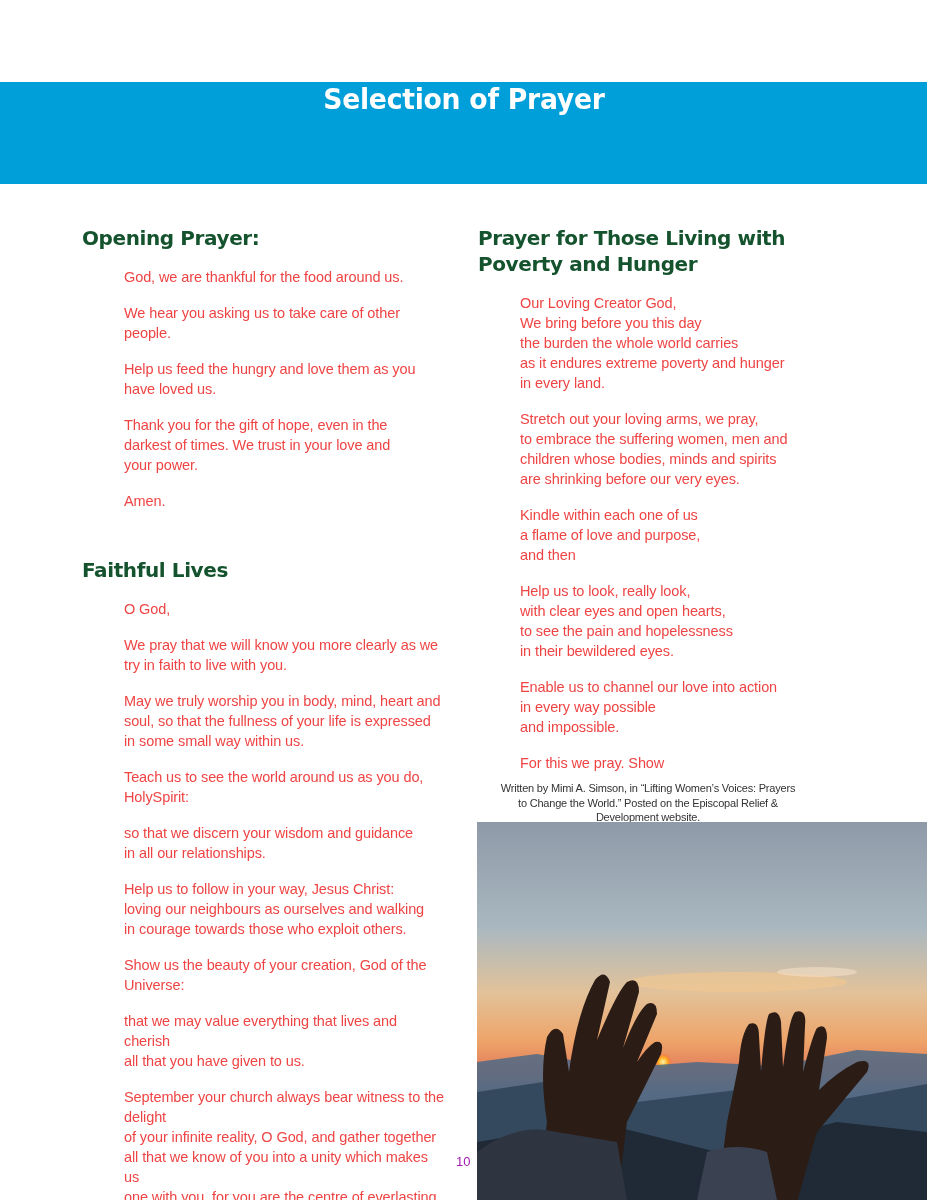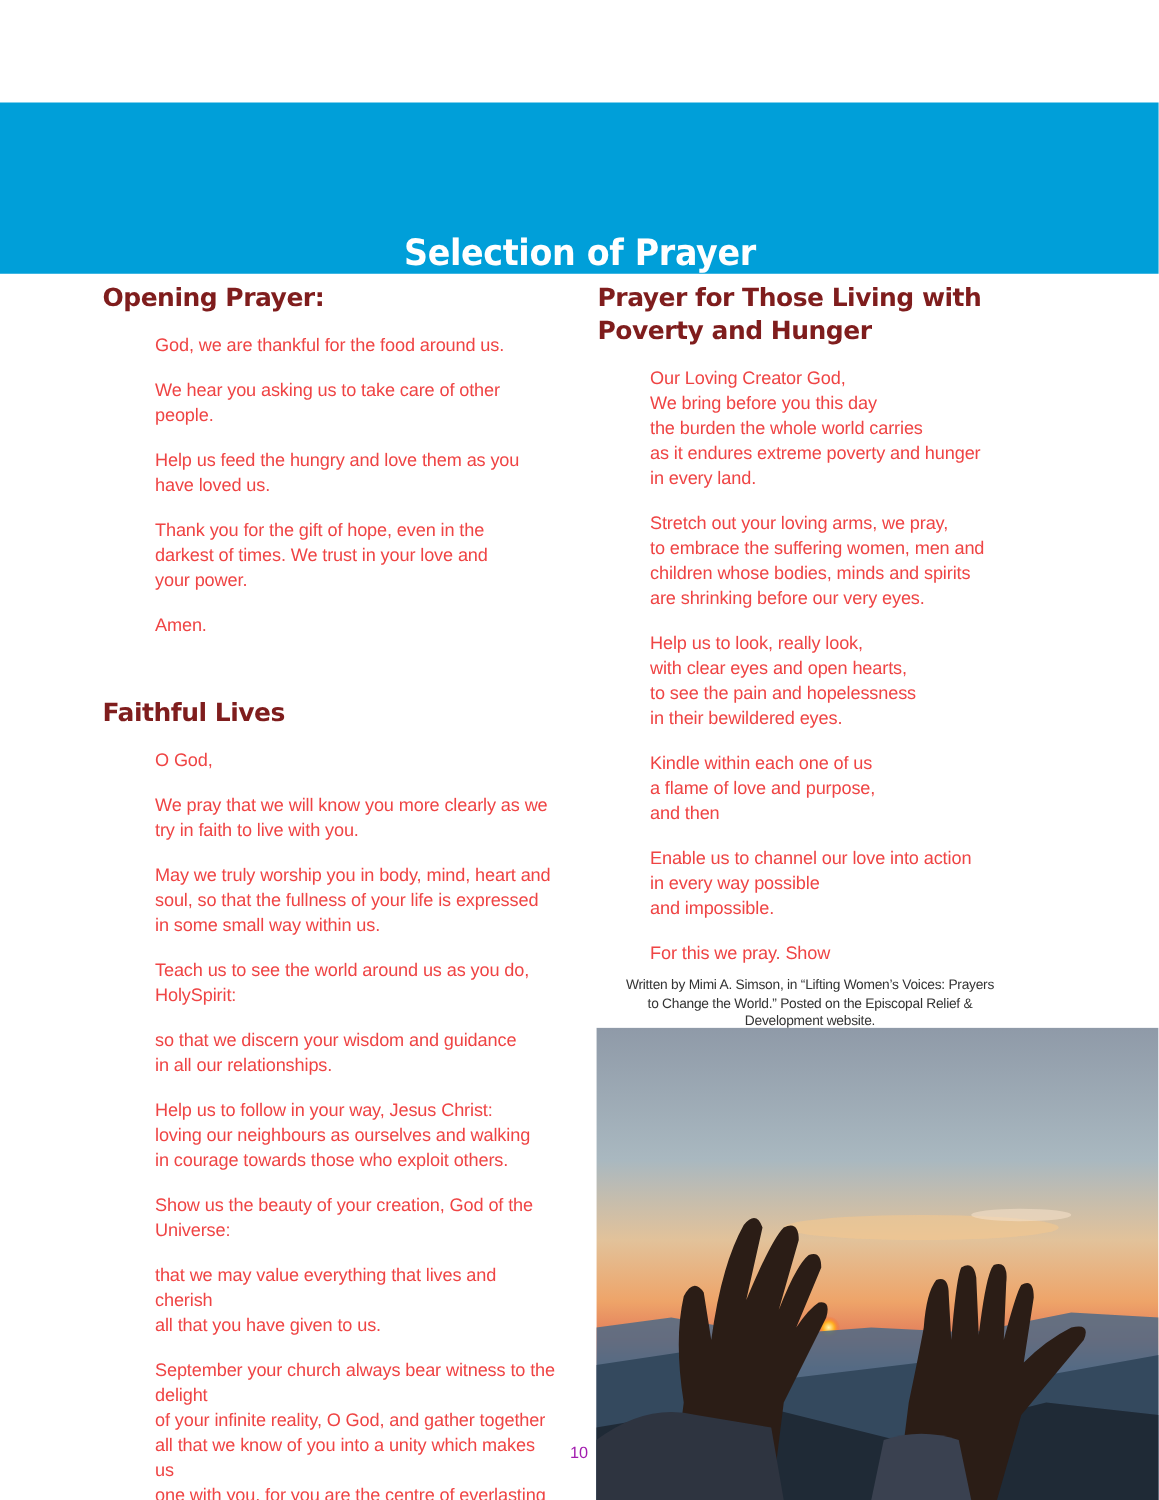--- a/index.html
+++ b/index.html
@@ -3,35 +3,35 @@
   <meta charset="utf-8">
   <style>
     html, body { margin: 0; padding: 0; }
     body {
       width: 927px; height: 1200px; position: relative; overflow: hidden;
       background: #ffffff;
       font-family: "Liberation Sans", "DejaVu Sans", sans-serif;
       color: #3d3d3d;
     }
     .banner {
-      position: absolute; left: 0; top: 82px; width: 927px; height: 137px;
+      position: absolute; left: 0; top: 82px; width: 927px; height: 102px;
       background: #009fd9;
-      display: flex; align-items: flex-end; justify-content: center;
+      display: flex; align-items: flex-start; justify-content: center;
     }
     .banner h1 {
       margin: 0; color: #ffffff; font-size: 29px; font-weight: bold;
       letter-spacing: -0.3px;
       font-family: "DejaVu Sans", sans-serif;
       transform: scaleX(0.92);
     }
     .col { position: absolute; }
     .col-left { left: 82px; top: 225px; width: 380px; }
     .col-right { left: 478px; top: 225px; width: 340px; }
     h2 {
-      margin: 0; color: #7f1d1d; font-size: 20px; font-weight: bold;
+      margin: 0; color: #14532d; font-size: 20px; font-weight: bold;
       line-height: 26px;
       font-family: "DejaVu Sans", sans-serif;
       transform-origin: left center;
       letter-spacing: -0.4px;
     }
     .prayer { margin-left: 26px; }
     .para {
       margin: 16px; font-size: 14.5px; line-height: 20px; color: #ef4444;
       white-space: pre-line; letter-spacing: -0.1px;
     }
@@ -110,27 +110,27 @@
     <div class="prayer right-body" style="margin-top:10px">
       <p class="para">Our Loving Creator God,
 We bring before you this day
 the burden the whole world carries
 as it endures extreme poverty and hunger
 in every land.</p>
       <p class="para">Stretch out your loving arms, we pray,
 to embrace the suffering women, men and
 children whose bodies, minds and spirits
 are shrinking before our very eyes.</p>
+      <p class="para">Kindle within each one of us
+a flame of love and purpose,
+and then</p>
       <p class="para">Help us to look, really look,
 with clear eyes and open hearts,
 to see the pain and hopelessness
 in their bewildered eyes.</p>
-      <p class="para">Kindle within each one of us
-a flame of love and purpose,
-and then</p>
       <p class="para">Enable us to channel our love into action
 in every way possible
 and impossible.</p>
       <p class="para">For this we pray. Show</p>
     </div>
     <p class="credit" style="white-space:pre-line; margin-top:2px">Written by Mimi A. Simson, in “Lifting Women’s Voices: Prayers
 to Change the World.” Posted on the Episcopal Relief &amp;
 Development website.</p>
   </section>
 </div>

